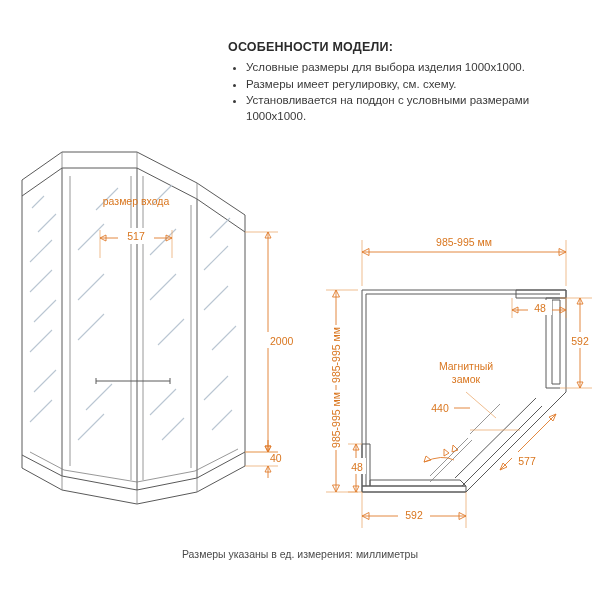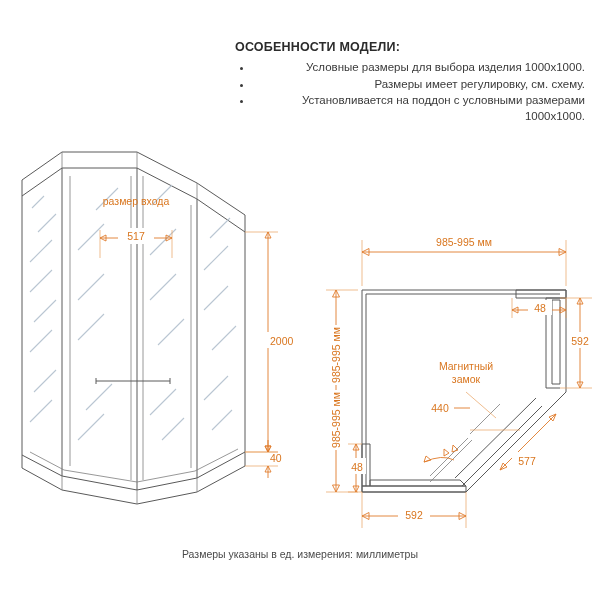--- a/index.html
+++ b/index.html
@@ -18,34 +18,32 @@
   .page {
     position: absolute;
     inset: 0;
   }
   
   .features {
     position: absolute;
     left: 228px;
     top: 40px;
     width: 350px;
-    margin-left: 7px;
   }
   .features-title {
     font-size: 12.5px;
     font-weight: bold;
     color: #2b2b2b;
     margin: 0 0 6px 0;
     letter-spacing: .2px;
   }
   .features ul {
     margin: 0;
     padding-left: 18px;
     list-style: disc;
-    text-align: right;
   }
   .features li {
     font-size: 11.5px;
     line-height: 15.5px;
     color: #3a3a3a;
     margin-bottom: 1px;
   }
   
   .footer-note {
     position: absolute;

